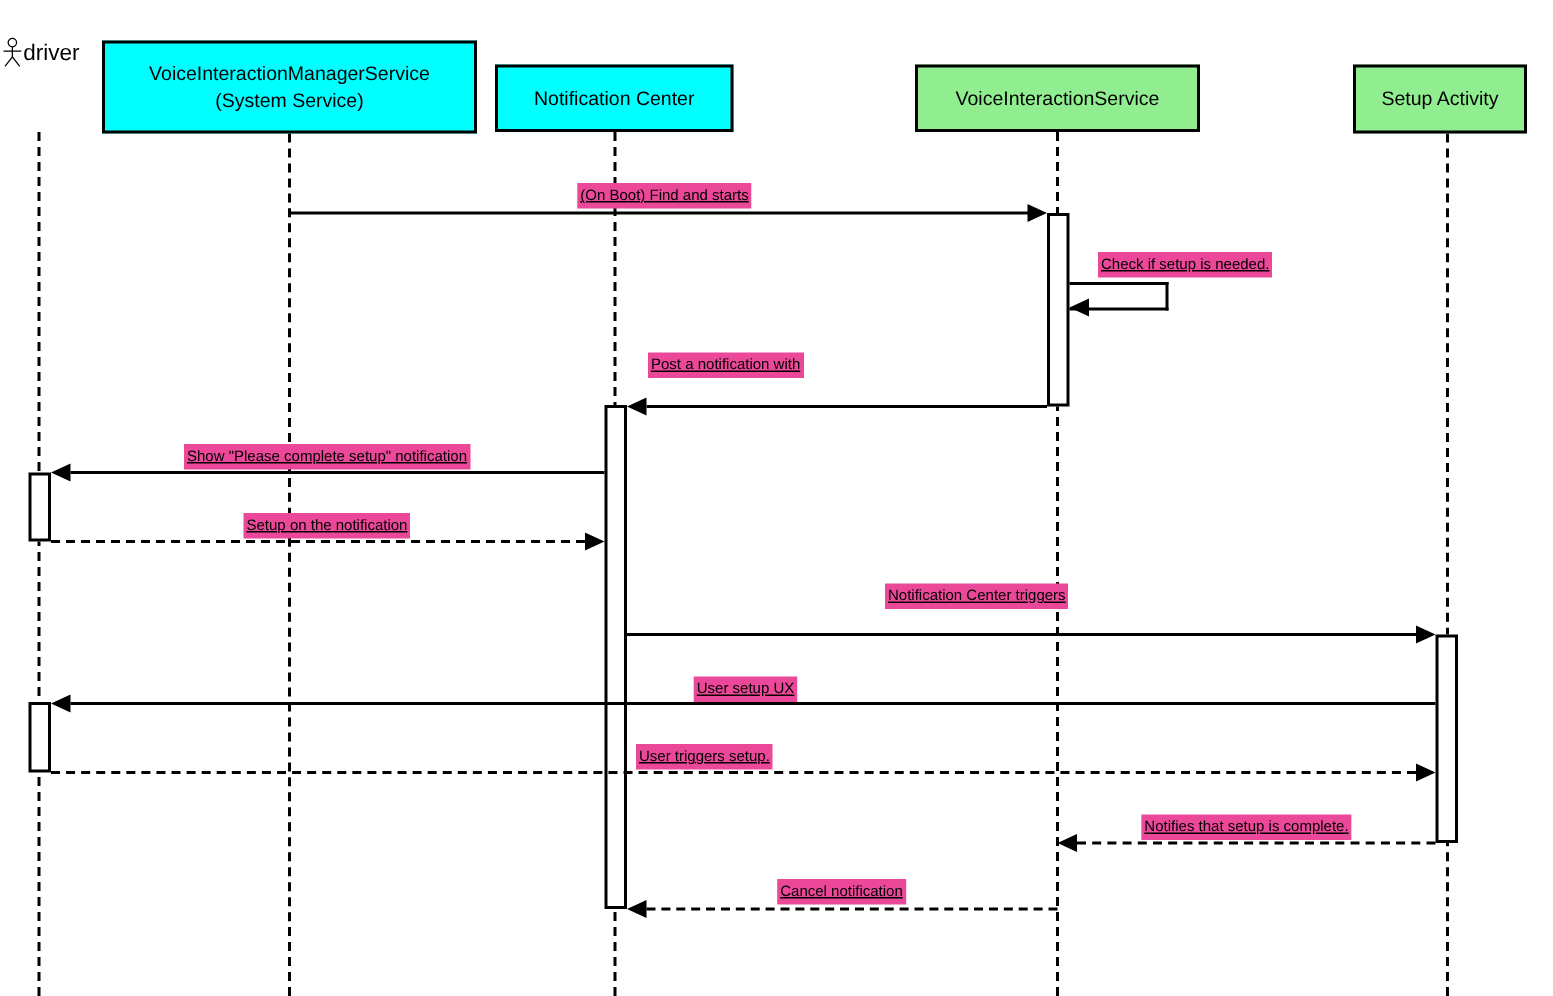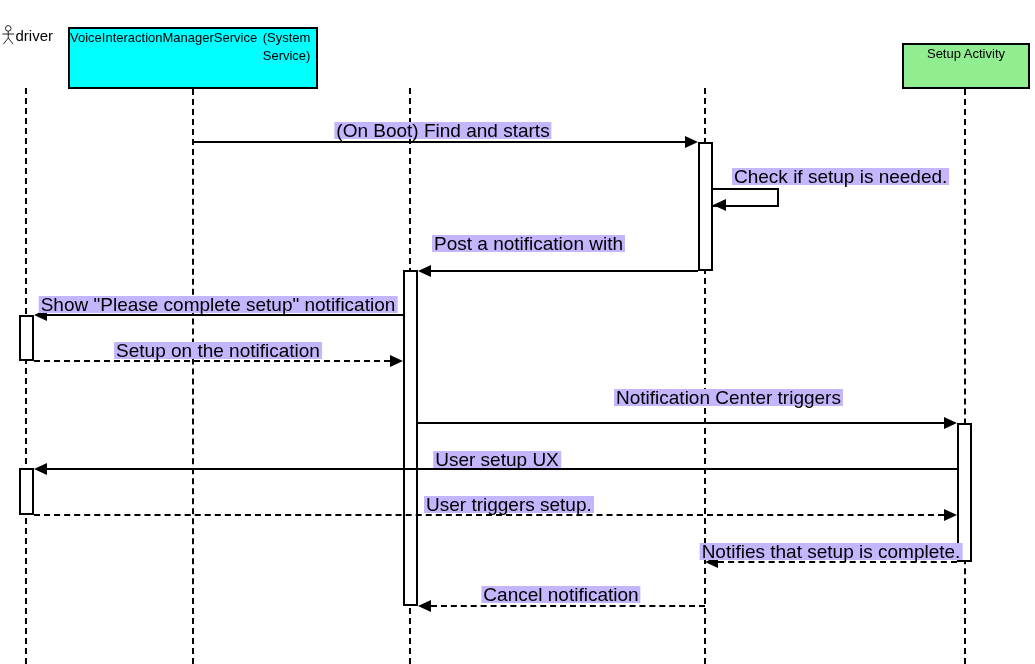--- a/index.html
+++ b/index.html
@@ -3,42 +3,42 @@
 <meta charset="utf-8">
 <style>
   html,body{margin:0;padding:0;background:#ffffff;}
   .canvas{
     position:relative;width:1035px;height:664px;background:#ffffff;
     font-family:"Liberation Sans", sans-serif;color:#000;overflow:hidden;
   }
   
   .pbox{
     position:absolute;border:2px solid #000;box-sizing:border-box;
-    display:flex;flex-direction:row;justify-content:center;
+    display:flex;flex-direction:column;justify-content:center;
     font-size:13px;line-height:18px;text-align:center;z-index:5;
   }
   .fill-cyan{background:#00FFFF;}
   .fill-green{background:#90EE90;}
   
   .lifeline{position:absolute;width:0;border-left:2px dashed #000;z-index:1;}
   
   .activation{position:absolute;width:15px;background:#ffffff;border:2px solid #000;box-sizing:border-box;z-index:2;}
   
   .mline{position:absolute;height:0;border-top:2px solid #000;z-index:3;}
   .mline.dashed{border-top-style:dashed;}
   
   .selfmsg{position:absolute;box-sizing:border-box;border:2px solid #000;border-left:none;z-index:3;background:transparent;}
   
   .arr{position:absolute;width:0;height:0;z-index:4;}
   .arr.right{border-top:6px solid transparent;border-bottom:6px solid transparent;border-left:13px solid #000;}
   .arr.left{border-top:6px solid transparent;border-bottom:6px solid transparent;border-right:13px solid #000;}
   
   .mlabel{
-    position:absolute;font-size:19px;line-height:17px;white-space:nowrap;
-    background:#c4b5fd;padding:0 2px;z-index:4;
+    position:absolute;font-size:10px;line-height:17px;white-space:nowrap;
+    background:#ec4899;padding:0 2px;z-index:4;text-decoration:underline;
   }
   .mlabel.centered{transform:translateX(-50%);text-align:center;}
   
   .actor{position:absolute;z-index:5;display:flex;flex-direction:row;align-items:center;}
   .actor-label{font-size:15px;line-height:16px;margin-top:2px;}
 </style>
 </head>
 <body>
 
 <div class="canvas">
@@ -59,21 +59,27 @@
         <line x1="22" y1="40" x2="37" y2="59"></line>
       </g>
     </svg>
     <div class="actor-label">driver</div>
   </div>
 
   <div class="pbox fill-cyan" style="left:68px;top:27px;width:250px;height:62px;">
     <div>VoiceInteractionManagerService</div>
     <div>(System Service)</div>
   </div>
-  <div class="pbox fill-green" style="left:902px;top:43px;width:128px;height:46px;">
+  <div class="pbox fill-cyan" style="left:330px;top:43px;width:159px;height:45px;">
+    <div>Notification Center</div>
+  </div>
+  <div class="pbox fill-green" style="left:610px;top:43px;width:190px;height:45px;">
+    <div>VoiceInteractionService</div>
+  </div>
+  <div class="pbox fill-green" style="left:902px;top:43px;width:116px;height:46px;">
     <div>Setup Activity</div>
   </div>
 
   <div class="activation" style="left:698px;top:142px;height:129px;"></div>
   <div class="activation" style="left:403px;top:270px;height:336px;"></div>
   <div class="activation" style="left:19px;top:315px;height:46px;"></div>
   <div class="activation" style="left:19px;top:468px;height:47px;"></div>
   <div class="activation" style="left:957px;top:423px;height:139px;"></div>
 
   <div>
@@ -104,21 +110,21 @@
 
   <div>
     <div class="mline dashed" style="left:34px;top:360px;width:356px;"></div>
     <div class="arr right" style="left:390px;top:355px;"></div>
     <div class="mlabel centered" style="left:218px;top:342px;">Setup on the notification</div>
   </div>
 
   <div>
     <div class="mline" style="left:418px;top:422px;width:526px;"></div>
     <div class="arr right" style="left:944px;top:417px;"></div>
-    <div class="mlabel" style="left:614px;top:389px;">
+    <div class="mlabel" style="left:590px;top:389px;">
       <div>Notification Center triggers</div>
     </div>
   </div>
 
   <div>
     <div class="mline" style="left:47px;top:468px;width:910px;"></div>
     <div class="arr left" style="left:34px;top:463px;"></div>
     <div class="mlabel centered" style="left:497px;top:451px;">User setup UX</div>
   </div>
 

